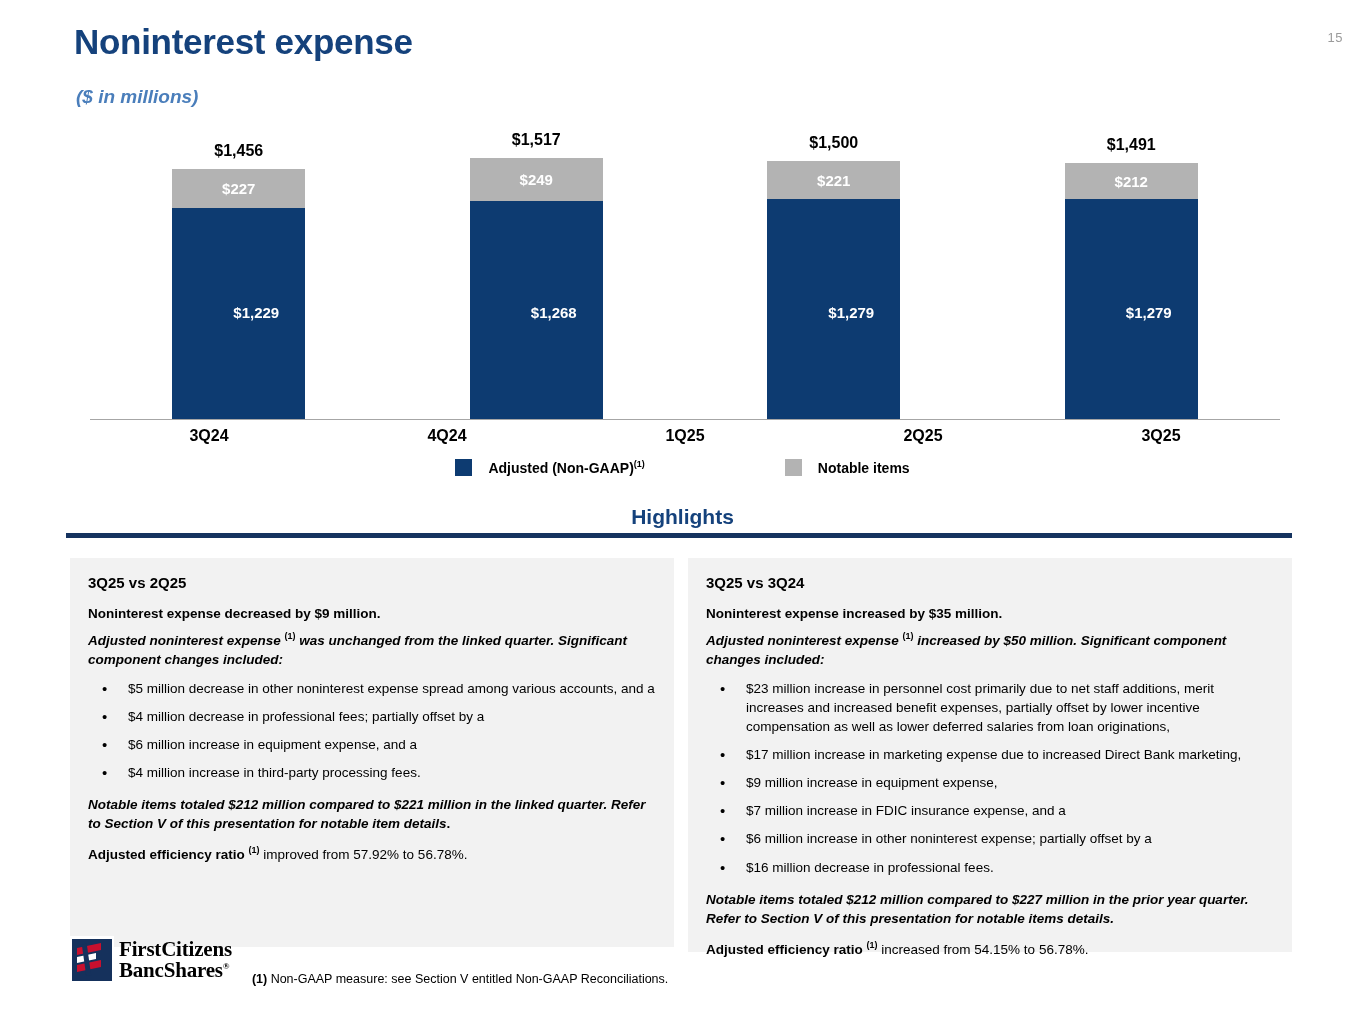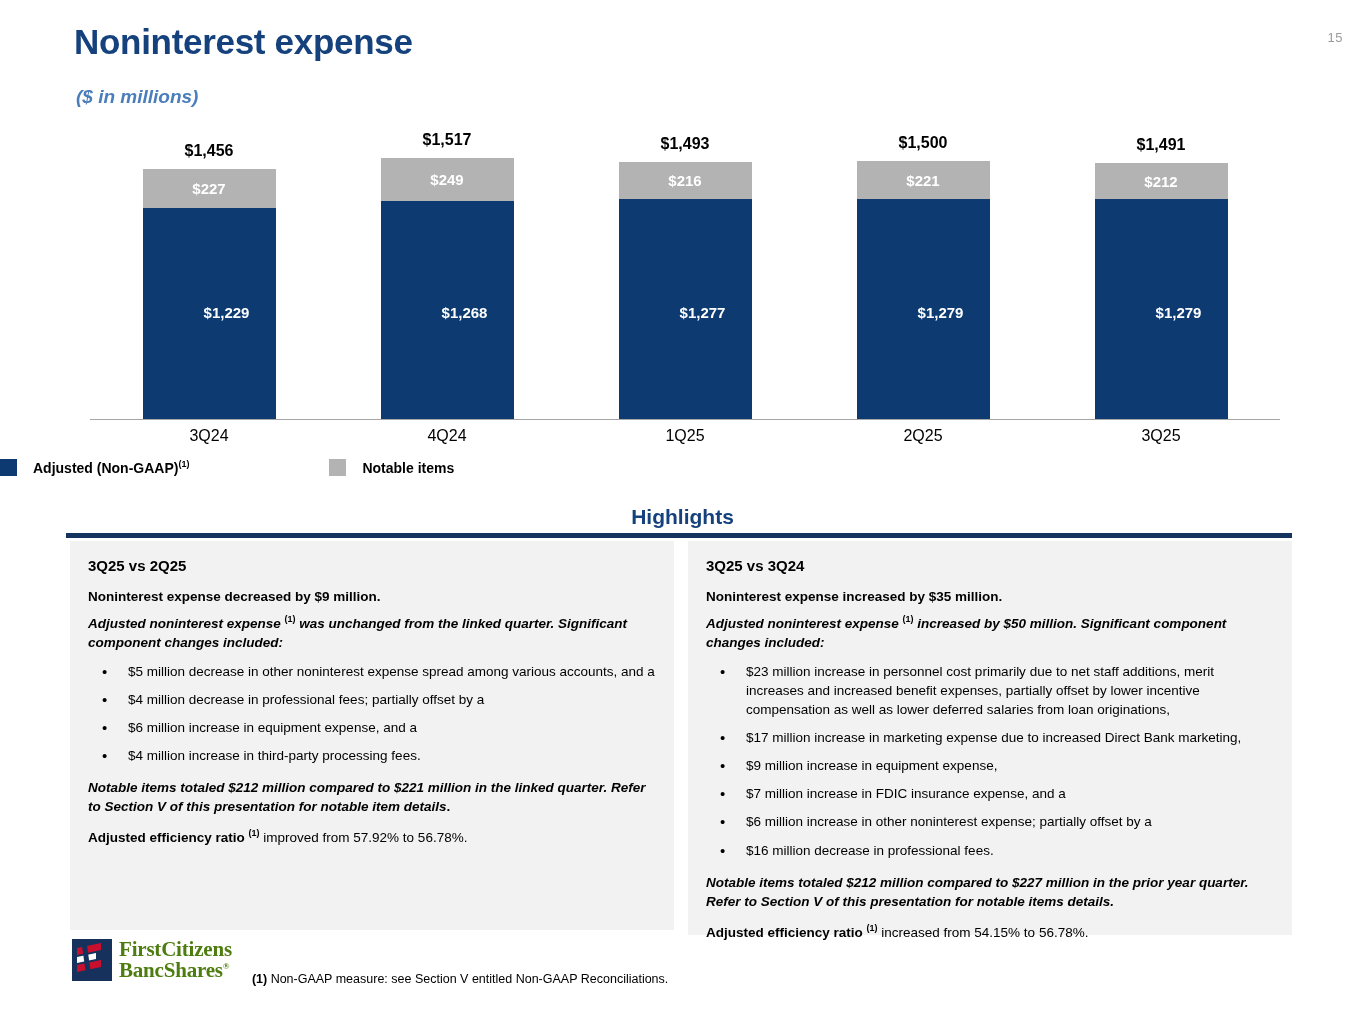--- a/index.html
+++ b/index.html
@@ -66,27 +66,27 @@
   }
   .seg-adj span { margin-bottom: 98px; margin-left: 35px; }
 
   
   .x-axis {
     position: absolute; left: 90px; top: 427px; width: 1190px;
     display: flex; justify-content: space-around;
   }
   .x-tick {
     width: 133px; text-align: center;
-    font-size: 16px; font-weight: normal; color: #000;
+    font-size: 16px; font-weight: bold; color: #000;
   }
 
   
   .legend {
     position: absolute; left: 0; top: 459px; width: 1365px;
-    display: flex; align-items: center;
+    display: flex; justify-content: center; align-items: center;
   }
   .legend-item { display: flex; align-items: center; }
   .legend-item + .legend-item { margin-left: 140px; }
   .sw { width: 17px; height: 17px; margin-right: 16px; }
   .sw-adj { background: #0d3b71; }
   .sw-not { background: #b3b3b3; }
   .legend-label { font-size: 14px; font-weight: bold; color: #000; }
   .legend-label sup { font-size: 9px; }
 
   
@@ -94,21 +94,21 @@
     position: absolute; left: 0; top: 505px; width: 1365px;
     text-align: center;
     font-size: 21px; font-weight: bold; color: #15427c;
   }
   .highlights-rule {
     position: absolute; left: 66px; top: 533px;
     width: 1226px; height: 5px; background: #15335f;
   }
 
   .panels {
-    position: absolute; left: 70px; top: 541px;
+    position: absolute; left: 70px; top: 558px;
     width: 1222px; height: 394px;
     display: flex; gap: 14px; justify-content: space-between;
   }
   .panel {
     background: #f2f2f2;
     padding: 16px 18px 10px 18px;
     flex: 1 1 0;
   }
   .panel-left { height: 389px; }
   .panel-right { height: 394px; }
@@ -148,21 +148,21 @@
   
   .footer {
     position: absolute; left: 70px; top: 936px;
     display: flex; align-items: flex-start;
   }
   .logo-wrap { display: flex; align-items: center; }
   .logo-mark { width: 44px; height: 48px; flex: 0 0 auto; }
   .logo-text {
     margin-left: 5px;
     font-family: "Liberation Serif", serif;
-    color: #4d7c0f; line-height: 0.98;
+    color: #000000; line-height: 0.98;
   }
   .logo-l1 { font-size: 21px; font-weight: bold; letter-spacing: -0.2px; }
   .logo-l2 { font-size: 21px; font-weight: bold; letter-spacing: -0.2px; }
   .logo-l2 sup { font-size: 9px; }
   .footnote {
     margin-left: 20px; margin-top: 36px;
     font-size: 12.5px; color: #000;
   }
   .footnote b { font-weight: bold; }
 </style>
@@ -190,29 +190,20 @@
     <div class="bar-group">
       <div class="bar-total">$1,517</div>
       <div class="seg seg-notable" style="height:43px">
         <span>$249</span>
       </div>
       <div class="seg seg-adj" style="height:218px">
         <span>$1,268</span>
       </div>
     </div>
 
-    <div class="bar-group">
-      <div class="bar-total">$1,493</div>
-      <div class="seg seg-notable" style="height:37px">
-        <span>$216</span>
-      </div>
-      <div class="seg seg-adj" style="height:220px">
-        <span>$1,277</span>
-      </div>
-    </div>
 
     <div class="bar-group">
       <div class="bar-total">$1,500</div>
       <div class="seg seg-notable" style="height:38px">
         <span>$221</span>
       </div>
       <div class="seg seg-adj" style="height:220px">
         <span>$1,279</span>
       </div>
     </div>

